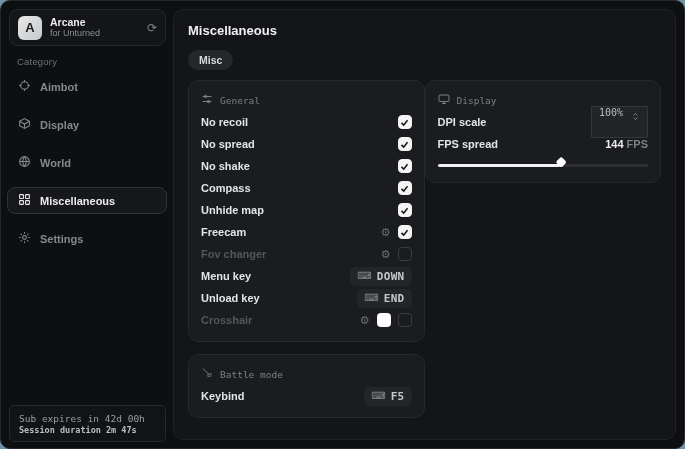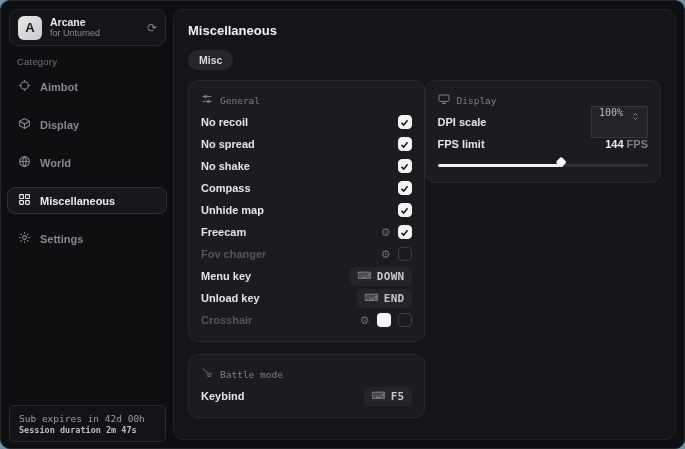--- a/index.html
+++ b/index.html
@@ -302,21 +302,21 @@
                   <svg width="9" height="9" viewBox="0 0 24 24" fill="none" stroke="#8a8d92" stroke-width="2.5">
                       <polyline points="7,9 12,4 17,9"></polyline>
                       <polyline points="7,15 12,20 17,15"></polyline>
                     </svg>
                 </span>
               </span>
             </span>
           </div>
 
           <div class="row">
-            <span class="row-label">FPS limit</span>
+            <span class="row-label">FPS spread</span>
             <span class="fps-value">
               <span class="fps-num">144</span>
               <span class="fps-unit">FPS</span>
             </span>
           </div>
 
           <div class="slider">
             <div class="slider-track"></div>
             <div class="slider-fill" style="width: 58%;"></div>
             <div class="slider-thumb" style="left: 58%;"></div>

